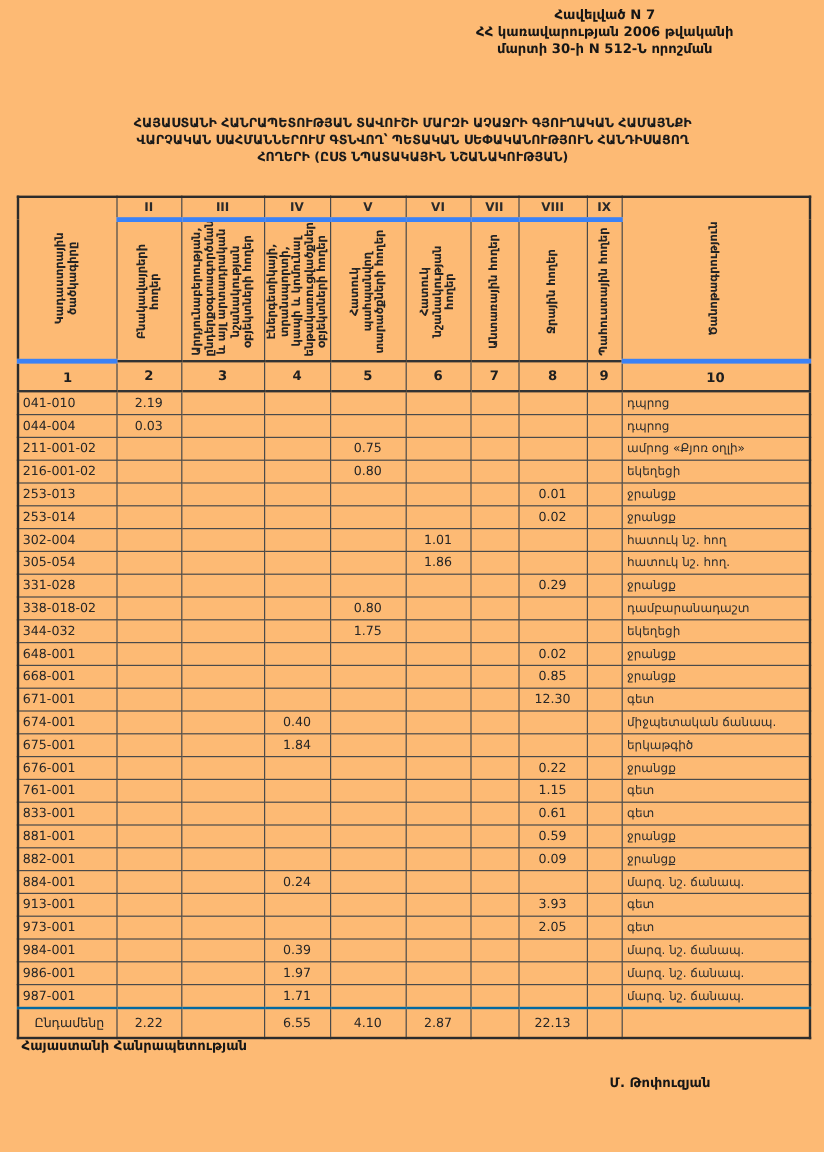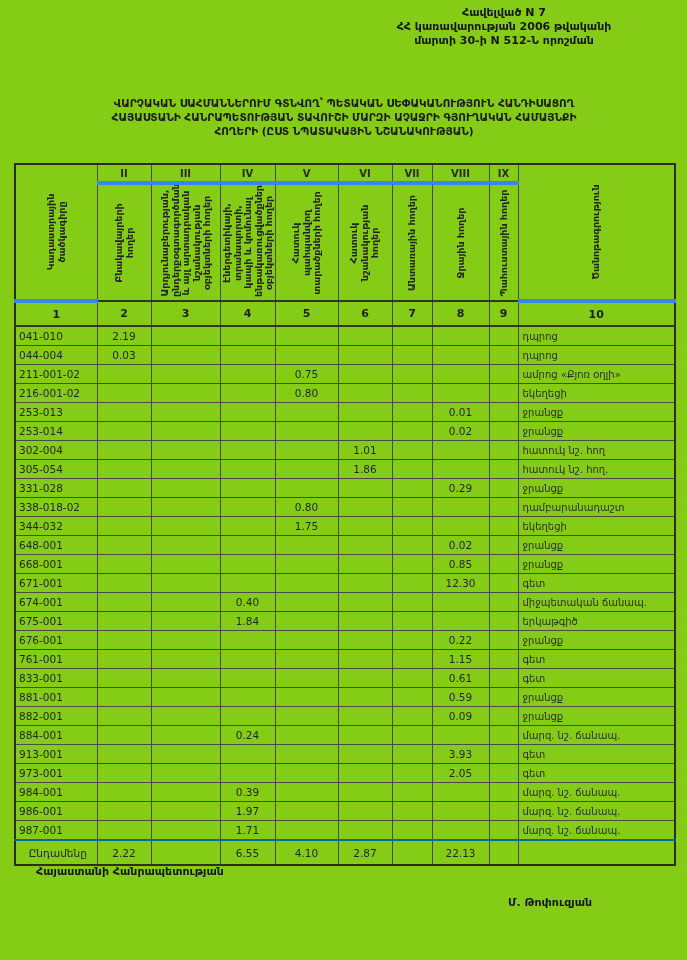--- a/index.html
+++ b/index.html
@@ -4,21 +4,21 @@
 <style>
   html,body{margin:0;padding:0;}
   body{
     width:687px;height:960px;
     background:#e9e9e7;
     font-family:"DejaVu Sans","Liberation Sans",sans-serif;
     color:#1c1c1c;
   }
   .page{
     position:relative;width:687px;height:960px;
-    background:#84cc16;overflow:hidden;
+    background:#fdba74;overflow:hidden;
   }
   
   .appendix{
     position:absolute;top:6px;right:18px;width:330px;
     text-align:center;font-weight:700;font-size:11px;line-height:14px;
     color:#161616;
   }
   
   .doc-heading{
     position:absolute;top:68px;left:0;width:687px;
@@ -57,43 +57,43 @@
   }
   tr.data-row td{height:18px;}
   tr.data-row td.code{padding-left:3px;text-align:left;font-size:10.5px;color:#262626;margin-left:36px;}
   tr.data-row td.num{text-align:center;font-size:10.5px;color:#262626;}
   tr.data-row td.note{padding-left:4px;text-align:left;font-size:10px;color:#2e2e2e;border-bottom-style:solid;}
   tr.total-row td{height:23px;border-top:2px solid #0369a1;font-size:10.5px;color:#222;}
   tr.total-row td.code{text-align:center;font-weight:400;}
   tr.total-row td.num{text-align:center;}
   
   .footer-left{
-    position:absolute;left:36px;top:864px;
+    position:absolute;left:18px;top:864px;
     font-weight:700;font-size:11px;line-height:15px;color:#161616;text-align:center;
   }
   .signature{
     position:absolute;left:508px;top:896px;
     font-weight:700;font-size:11px;color:#161616;
   }
 </style>
 </head>
 <body>
 
 <div class="page">
 
   <div class="appendix">
     <div>Հավելված N 7</div>
     <div>ՀՀ կառավարության 2006 թվականի</div>
     <div>մարտի 30-ի N 512-Ն որոշման</div>
   </div>
 
 
   <div class="doc-subtitle">
+    <div>ՀԱՅԱՍՏԱՆԻ ՀԱՆՐԱՊԵՏՈՒԹՅԱՆ ՏԱՎՈՒՇԻ ՄԱՐԶԻ ԱՉԱՋՐԻ ԳՅՈՒՂԱԿԱՆ ՀԱՄԱՅՆՔԻ</div>
     <div>ՎԱՐՉԱԿԱՆ ՍԱՀՄԱՆՆԵՐՈՒՄ ԳՏՆՎՈՂ՝ ՊԵՏԱԿԱՆ ՍԵՓԱԿԱՆՈՒԹՅՈՒՆ ՀԱՆԴԻՍԱՑՈՂ</div>
-    <div>ՀԱՅԱՍՏԱՆԻ ՀԱՆՐԱՊԵՏՈՒԹՅԱՆ ՏԱՎՈՒՇԻ ՄԱՐԶԻ ԱՉԱՋՐԻ ԳՅՈՒՂԱԿԱՆ ՀԱՄԱՅՆՔԻ</div>
     <div>ՀՈՂԵՐԻ (ԸՍՏ ՆՊԱՏԱԿԱՅԻՆ ՆՇԱՆԱԿՈՒԹՅԱՆ)</div>
   </div>
 
   <table class="land">
     <colgroup>
       <col style="width:82px">
         <col style="width:54px">
         <col style="width:69px">
       <col style="width:55px">
         <col style="width:63px">

